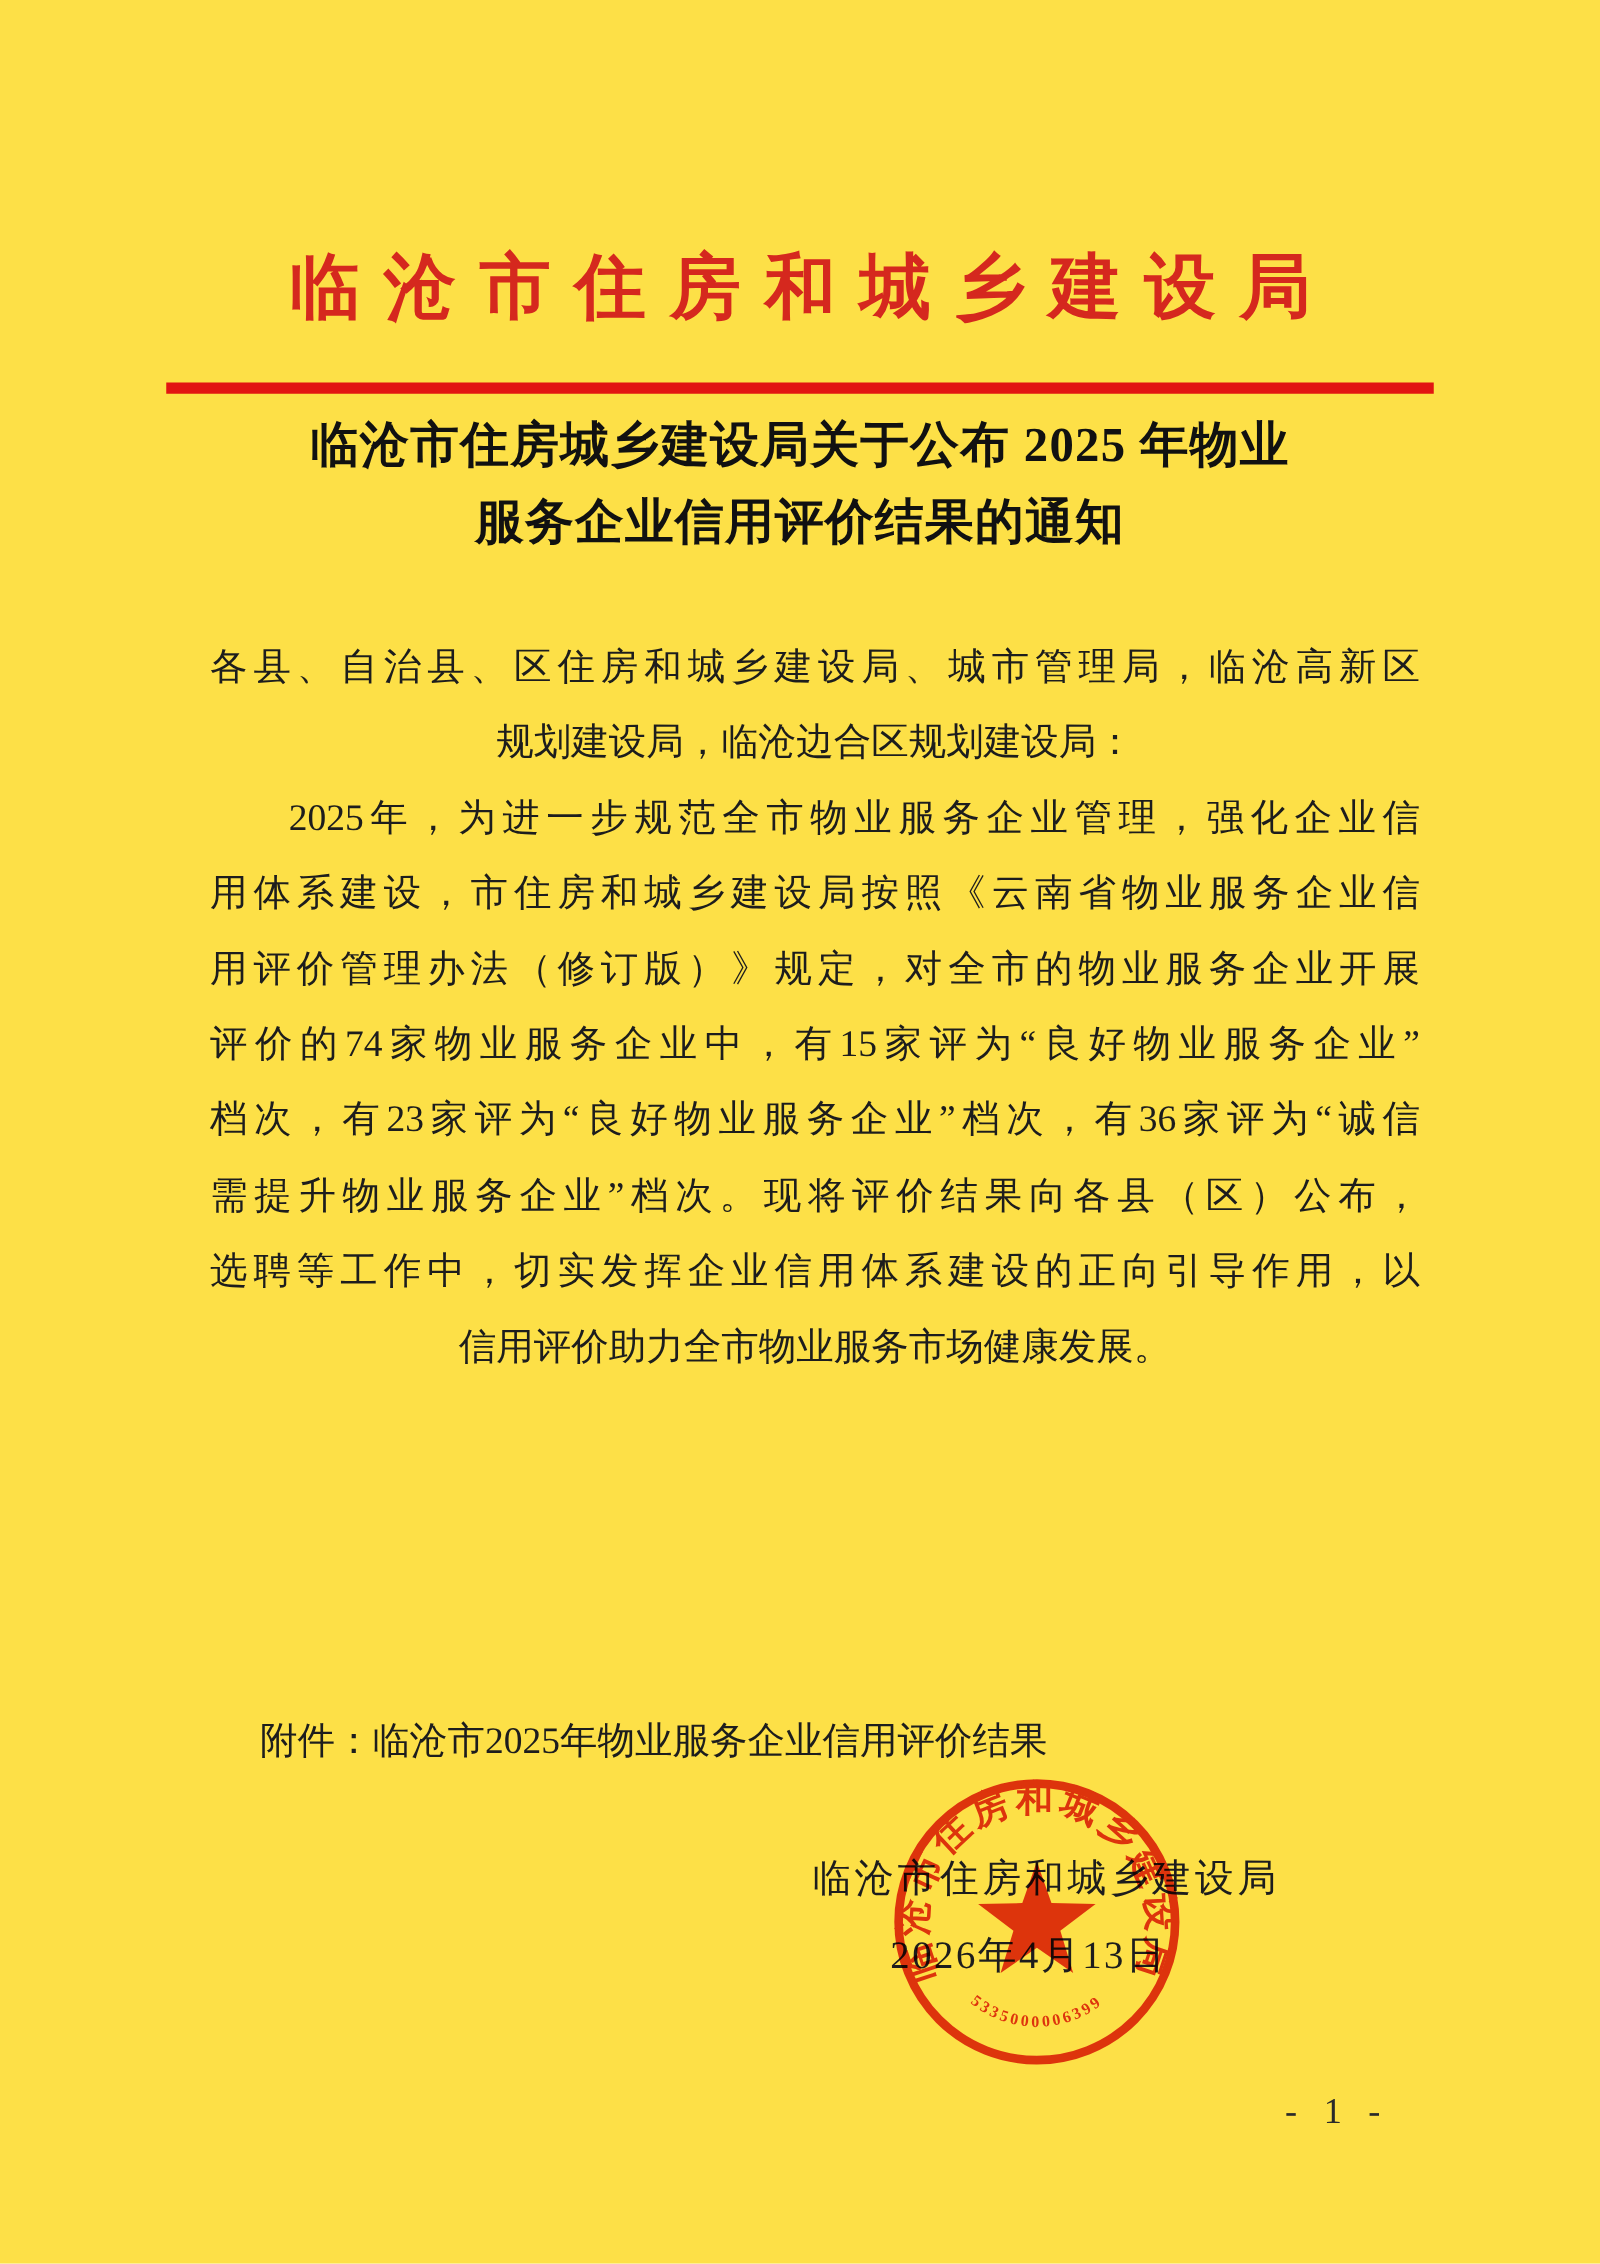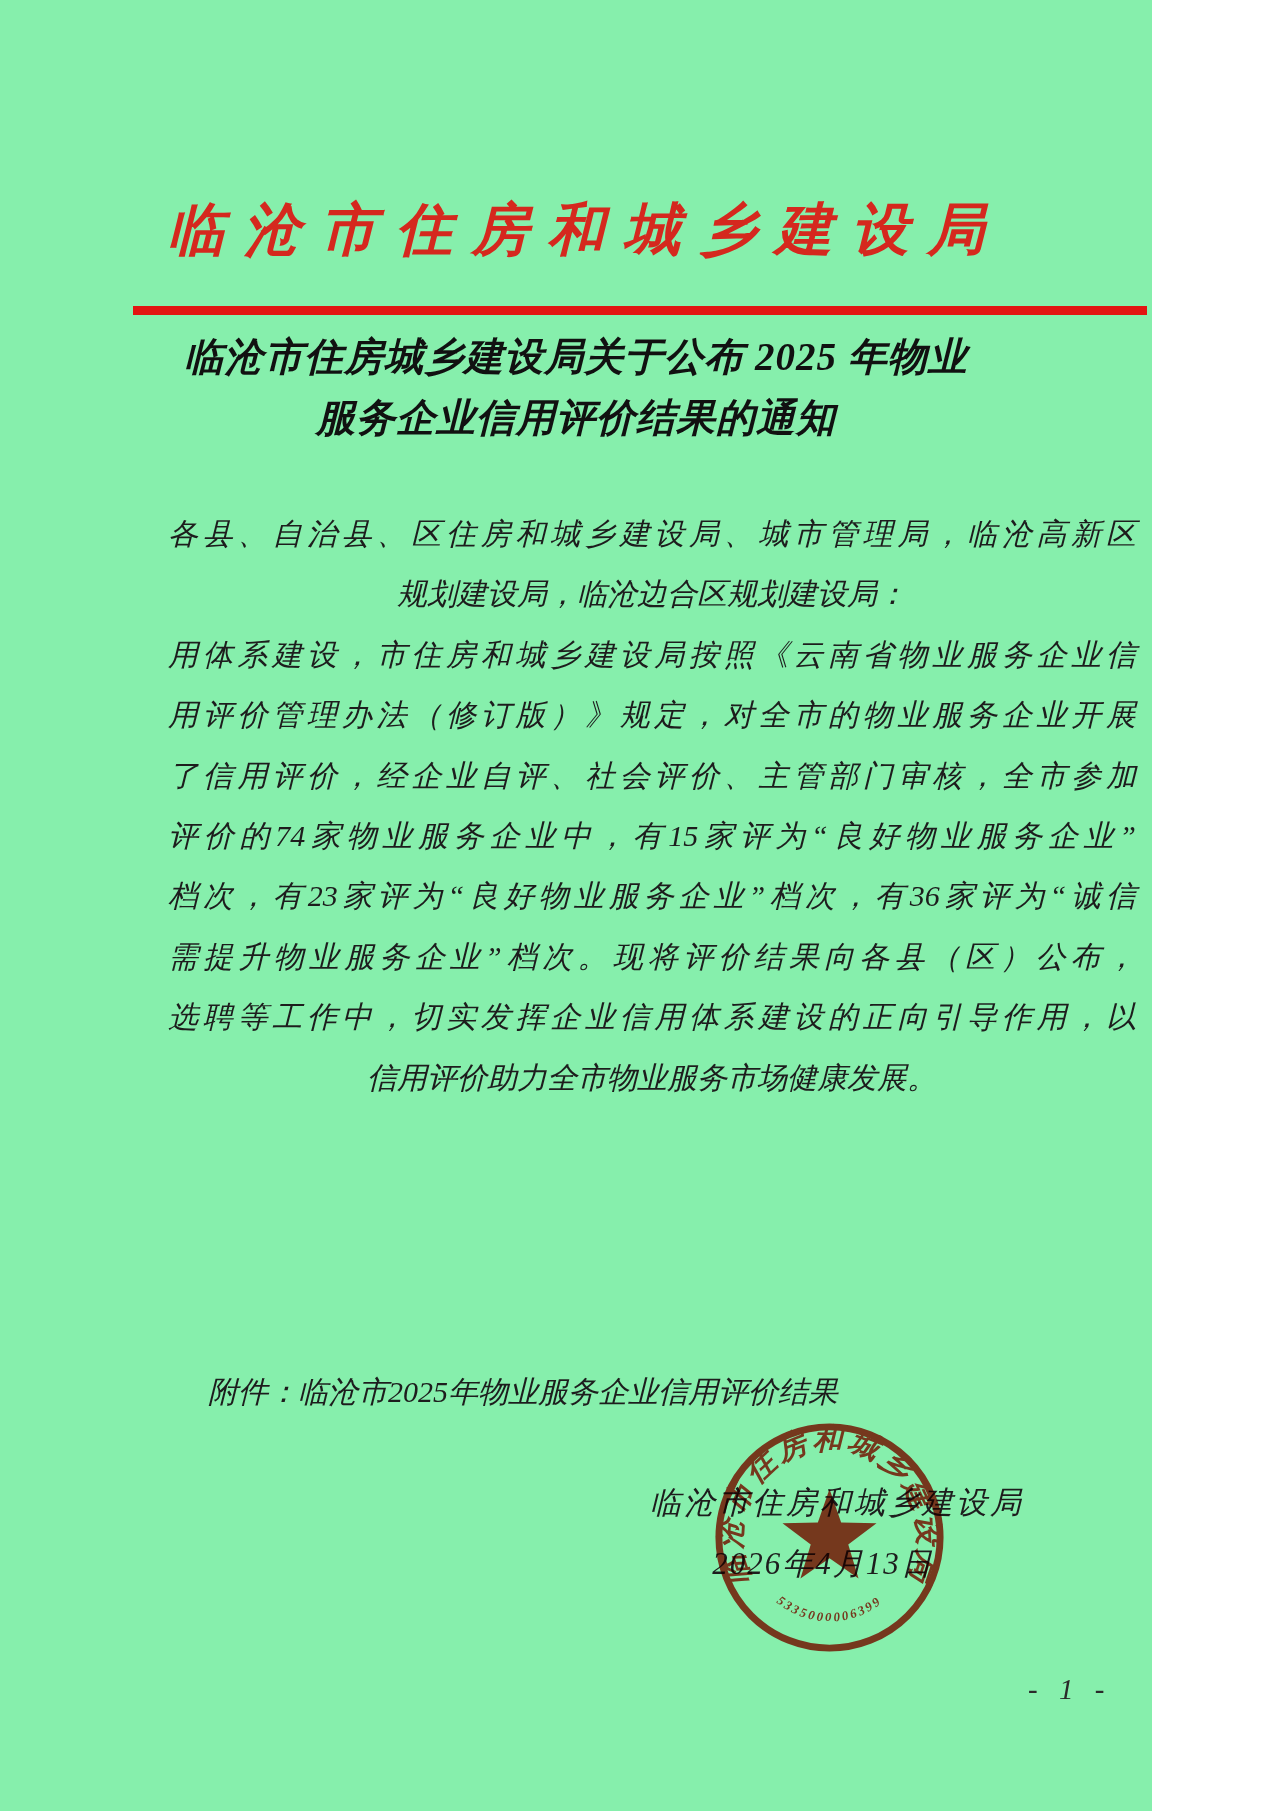--- a/index.html
+++ b/index.html
@@ -1,23 +1,22 @@
 <!DOCTYPE html>
 <html><head>
 <meta charset="utf-8">
 <style>
   html,body { margin:0; padding:0; background:#ffffff; }
   .page {
     position:relative;
-    width:1152px; height:1811px;
-    background:#86efac;
+    width:1280px; height:1811px;
+    background:#fde047;
     font-family:"Liberation Serif","DejaVu Serif",serif;
     color:#1d1d1d;
     overflow:hidden;
-    font-style:italic;
   }
   .letterhead {
     position:absolute; top:192px; left:0; right:0;
     text-align:center;
     font-size:57px; font-weight:600;
     letter-spacing:19px;
     color:#d5281e;
     white-space:nowrap;
   }
   .letterhead span { margin-right:-19px; }
@@ -90,23 +89,23 @@
   <div class="red-rule"></div>
 
   <div class="doc-title">
     <div>临沧市住房城乡建设局关于公布 2025 年物业</div>
     <div>服务企业信用评价结果的通知</div>
   </div>
 
   <div class="doc-body">
     <div class="line">各县、自治县、区住房和城乡建设局、城市管理局，临沧高新区</div>
     <div class="line end">规划建设局，临沧边合区规划建设局：</div>
+    <div class="line indent">2025年，为进一步规范全市物业服务企业管理，强化企业信</div>
     <div class="line">用体系建设，市住房和城乡建设局按照《云南省物业服务企业信</div>
     <div class="line">用评价管理办法（修订版）》规定，对全市的物业服务企业开展</div>
-    <div class="line">了信用评价，经企业自评、社会评价、主管部门审核，全市参加</div>
     <div class="line">评价的74家物业服务企业中，有15家评为“良好物业服务企业”</div>
     <div class="line">档次，有23家评为“良好物业服务企业”档次，有36家评为“诚信</div>
     <div class="line">需提升物业服务企业”档次。现将评价结果向各县（区）公布，</div>
     <div class="line">选聘等工作中，切实发挥企业信用体系建设的正向引导作用，以</div>
     <div class="line end">信用评价助力全市物业服务市场健康发展。</div>
   </div>
 
   <div class="attachment">附件：临沧市2025年物业服务企业信用评价结果</div>
 
   <div class="sig-agency">临沧市住房和城乡建设局</div>

